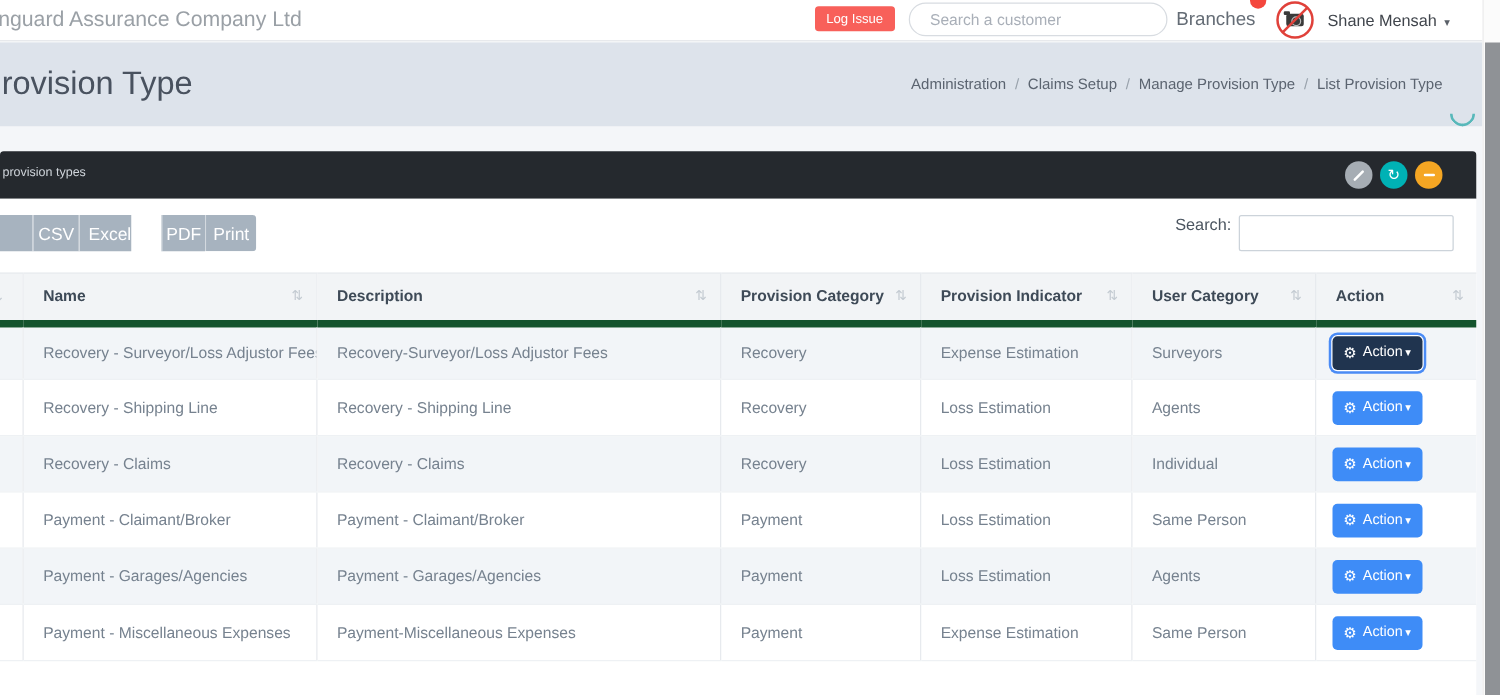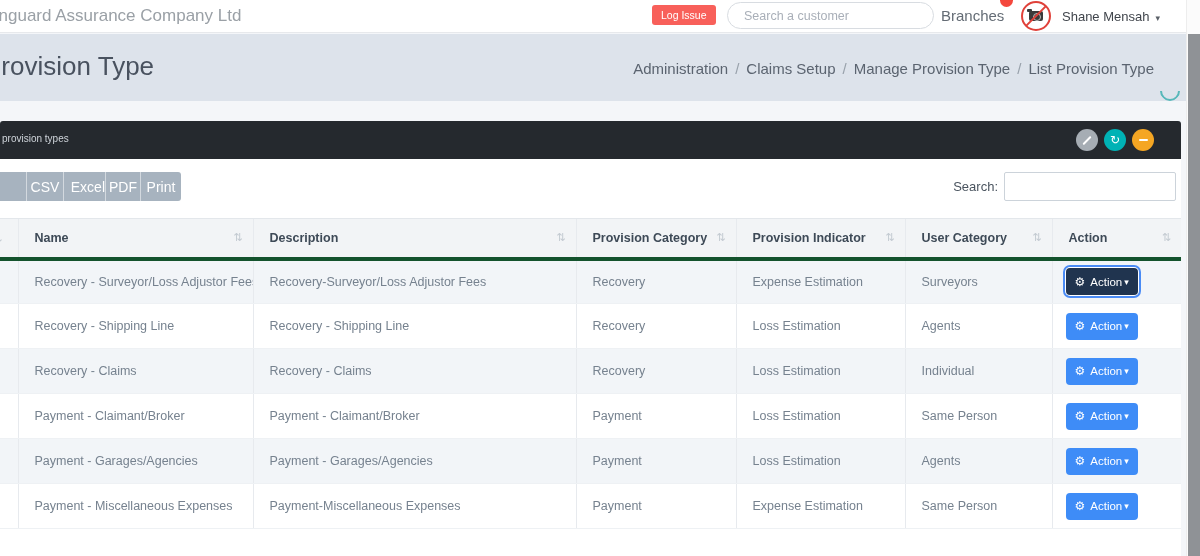--- a/index.html
+++ b/index.html
@@ -23,21 +23,21 @@
   .avatar .cam:before { content:""; position:absolute; left:-2px; top:-2px; width:5px; height:3px; background:#3a3a3a; border-radius:1px; }
   .avatar .cam:after { content:""; position:absolute; left:4px; top:2px; width:6px; height:6px; border-radius:50%;
                background:#3a3a3a; border:1.5px solid #bdbdbd; }
   .avatar .slash { position:absolute; left:12px; top:-1px; width:2px; height:28px; background:#e0413a; transform:rotate(45deg); }
   .user { position:absolute; left:1062px; top:9px; font-size:13px; color:#40454c; cursor:pointer; }
   .user .caret { font-size:9px; color:#5a6068; margin-left:6px; }
 
   
   .titlebar { position:absolute; left:0; top:34px; width:1186px; height:67px; background:#dde3eb; }
   .page-title { position:absolute; left:-16px; top:17px; font-size:26px; font-weight:400; color:#49525f; white-space:nowrap; }
-  .breadcrumb { position:absolute; right:32px; top:26px; font-size:15px; color:#5b6470; white-space:nowrap; }
+  .breadcrumb { position:absolute; right:32px; top:26px; font-size:12px; color:#5b6470; white-space:nowrap; }
   .breadcrumb .crumb { cursor:pointer; }
   .breadcrumb .sep { color:#98a1ab; margin:0 7px; }
   .arc { position:absolute; left:1160px; top:47px; width:20px; height:20px; border-radius:50%;
          border:2.5px solid #58b8ba; border-top-color:transparent; border-right-color:transparent; transform:rotate(-45deg); }
 
   
   .panel { position:absolute; left:0; top:121px; width:1181px; height:435px; }
   .panel-head { position:relative; height:38px; background:#25292e; border-radius:3px 3px 0 0; }
   .panel-label { position:absolute; left:2px; top:12px; font-size:10px; color:#cfd4da; }
   .circle-btns { position:absolute; right:27px; top:8px; display:flex; gap:6px; }
@@ -51,34 +51,34 @@
   .panel-body { background:#fff; height:397px; position:relative; }
 
   
   .export-group { position:absolute; left:-60px; top:13px; display:flex; }
   .btn-export { height:29px; background:#a7b3bf; color:#fff; font-size:14px; border:none; font-family:inherit;
                 cursor:pointer; text-align:center; }
   .btn-export + .btn-export { border-left:1px solid rgba(255,255,255,.5); }
   .btn-export:first-child { border-radius:3px 0 0 3px; width:86px; }
   .btn-export:nth-child(2) { width:37px; }
   .btn-export:nth-child(3) { width:42px;text-align:right; }
-  .btn-export:nth-child(4) { width:35px; }
+  .btn-export:nth-child(4) { width:35px;margin-left:24px; }
   .btn-export:nth-child(5) { width:41px; border-radius:0 3px 3px 0; }
-  .search-wrap { position:absolute; right:5px; top:13px; display:flex; align-items:center; }
+  .search-wrap { position:absolute; right:18px; top:13px; display:flex; }
   .search-wrap label { font-size:13px; color:#4a545f; margin-right:6px; }
   .search-wrap input { width:172px; height:29px; border:1px solid #ccd3da; border-radius:2px; padding:0 8px;
                 font-size:13px; color:#444; font-family:inherit; outline:none; }
 
   
   .grid { position:absolute; left:0; top:59px; width:1181px; border-collapse:collapse; table-layout:fixed; }
   .grid th, .grid td { overflow:hidden; white-space:nowrap; text-align:left; }
   .grid col:nth-child(1){ width:18px; } .grid col:nth-child(2){ width:235px; } .grid col:nth-child(3){ width:323px; }
   .grid col:nth-child(4){ width:160px; } .grid col:nth-child(5){ width:169px; } .grid col:nth-child(6){ width:147px; }
   .grid th { height:40px; background:#f2f4f6; font-size:12.5px; font-weight:bold; color:#3e4a57;
-             border-top:1px solid #e3e7eb; border-bottom:4px solid #14532d; padding:0 0 0 16px; cursor:pointer; }
+             border-top:1px solid #e3e7eb; border-bottom:6px solid #14532d; padding:0 0 0 16px; cursor:pointer; }
   .grid th .sort { float:right; margin-right:10px; color:#c3cad1; font-weight:normal; font-size:11px; }
   .grid th:first-child { padding:0; }
   .grid th:first-child .sort { float:none; margin:0 0 0 -7px; }
   .grid td { height:45px; font-size:12.5px; color:#76828f; padding:0 0 0 16px; border-bottom:1px solid #eef1f4; }
   .grid th + th, .grid td + td { border-left:1px solid #e7eaee; }
   .grid tbody tr:nth-child(odd) td { background:#f2f5f8; }
   .grid td:first-child, .grid td:nth-child(7) { padding-left:13px; }
 
   .action-btn { height:27px; padding:0 9px; background:#3e8cf7; color:#fff; border:none; border-radius:4px;
                 font-size:11.5px; font-family:inherit; cursor:pointer; display:inline-flex; align-items:center; }

